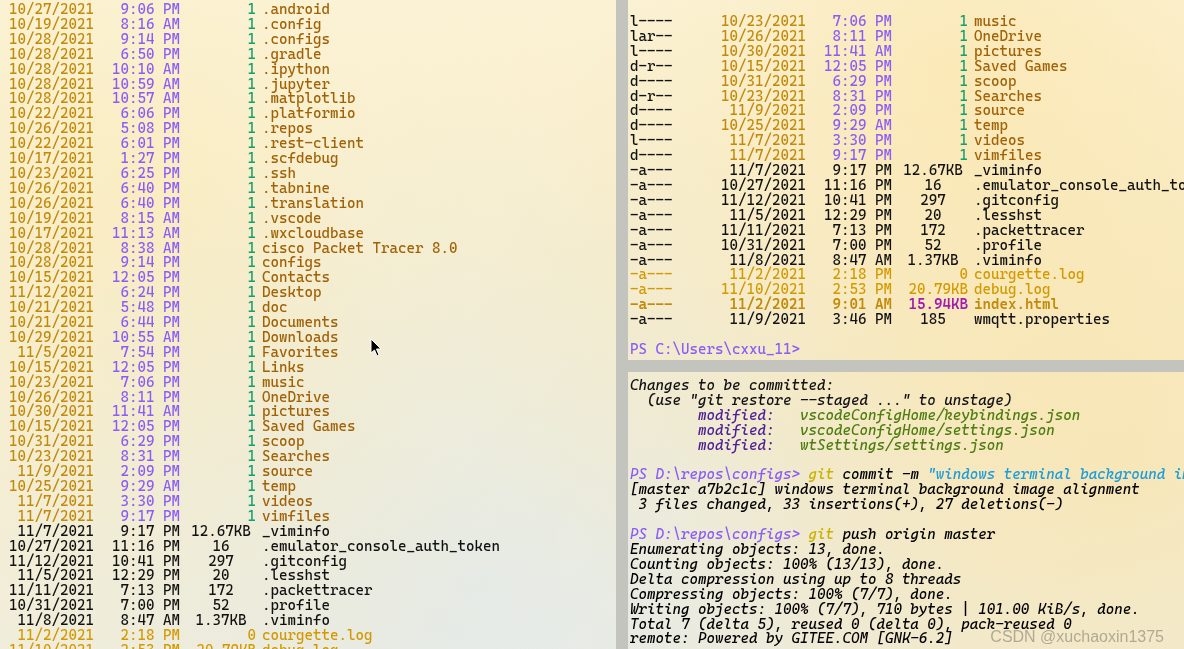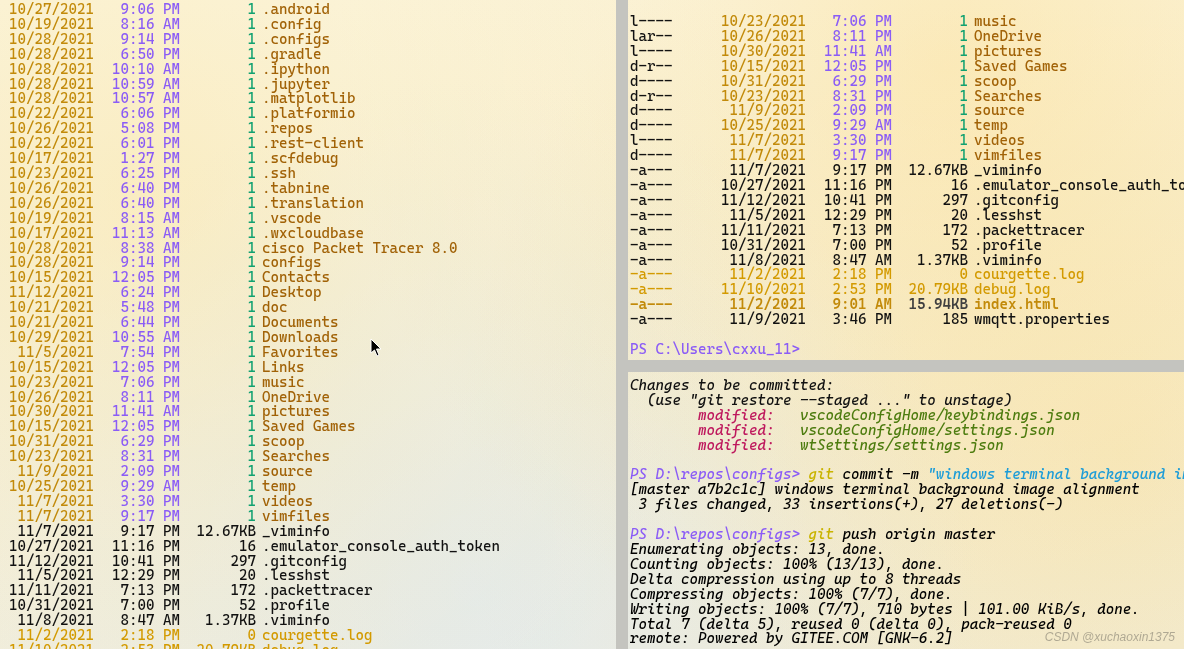--- a/index.html
+++ b/index.html
@@ -49,47 +49,46 @@
   .c-name  { }
 
   
   .dir-date { color: #c28a0a; }
   .dir-time { color: #8b5cf6; }
   .dir-size { color: #10a170; }
   .dir-name { color: #a16207; }
 
   .file-date { color: #111; }
   .file-time { color: #111; }
-  .file-size { color: #111; }
+  .file-size { color: #111; text-align: center; }
   .file-name { color: #111; }
 
   .hi-date { color: #d39a00; }
   .hi-name { color: #d39a00; }
   .hi-size { color: #d39a00; }
   .sel-date { color: #c28a0a; font-weight: 600; }
-  .sel-size { color: #404040; font-weight: 600; }
+  .sel-size { color: #a21caf; font-weight: 600; }
   .sel-name { color: #c28a0a; font-weight: 600; }
 
   .prompt-ps { color: #8b5cf6; }
 
   .git-hdr { color: #111; }
-  .git-mod-label { color: #be185d; }
+  .git-mod-label { color: #4c1d95; }
   .git-mod-file  { color: #4d7c0f; }
   .git-cmd  { color: #c9b300; }
   .git-str  { color: #1c9cd8; }
   .git-plain { color: #000000; }
 
   .watermark {
     position: absolute;
-    right: 9px; bottom: 4px;
-    font-size: 12px;
+    right: 20px; bottom: 4px;
+    font-size: 16px;
     color: rgba(50,50,50,.35);
     z-index: 2;
     font-family: sans-serif;
-    font-style: italic;
   }
 
   .cursor {
     position: absolute;
     z-index: 3;
     pointer-events: none;
   }
   .cursor svg { display: block; }
 </style>
 </head>

